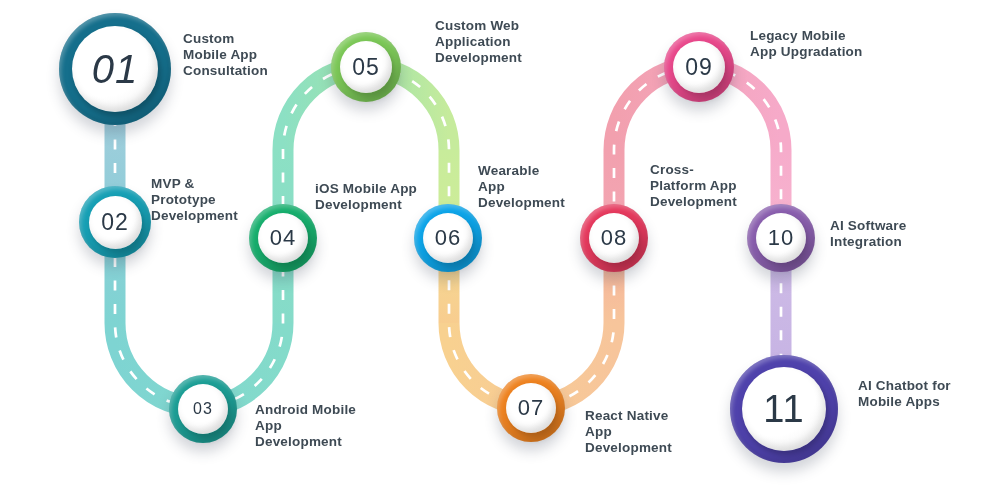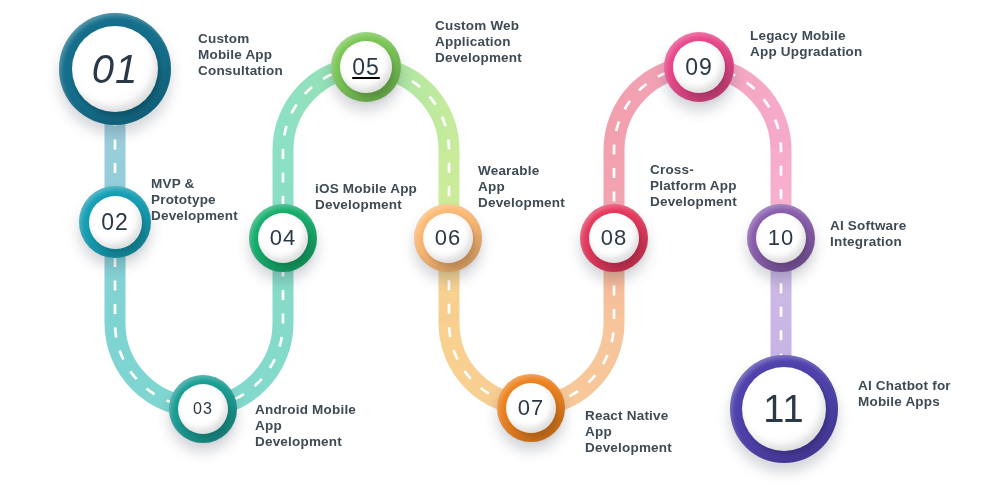--- a/index.html
+++ b/index.html
@@ -116,28 +116,28 @@
     </div>
   </div>
   <div class="node" style="left:249px;top:204px;width:68px;height:68px">
     <div class="ring" style="background-color: rgb(24, 175, 110);">
       <div class="inner" style="width:50px;height:50px">
         <span class="num" style="font-size:22px">04</span>
       </div>
     </div>
   </div>
   <div class="node" style="left:331px;top:32px;width:70px;height:70px">
-    <div class="ring" style="background-color: rgb(124, 200, 88); text-decoration: underline;">
+    <div class="ring" style="background-color: rgb(124, 200, 88);">
       <div class="inner" style="width:52px;height:52px">
         <span class="num" style="font-size:23px">05</span>
       </div>
     </div>
   </div>
   <div class="node" style="left:414px;top:204px;width:68px;height:68px">
-    <div class="ring" style="background-color: #fdba74; align-items: center;">
+    <div class="ring" style="background-color: #0ea5e9; align-items: center;">
       <div class="inner" style="width:50px;height:50px">
         <span class="num" style="font-size:22px">06</span>
       </div>
     </div>
   </div>
   <div class="node" style="left:497px;top:374px;width:68px;height:68px">
     <div class="ring" style="background-color: rgb(238, 131, 33);">
       <div class="inner" style="width:50px;height:50px">
         <span class="num" style="font-size:22px">07</span>
       </div>
@@ -165,21 +165,21 @@
     </div>
   </div>
   <div class="node" style="left:730px;top:355px;width:108px;height:108px">
     <div class="ring" style="background-color: rgb(79, 66, 172);">
       <div class="inner" style="width:84px;height:84px">
         <span class="num" style="font-size:38px">11</span>
       </div>
     </div>
   </div>
 
-  <div class="label" style="left:198px;top:31px">Custom
+  <div class="label" style="left:183px;top:31px">Custom
 Mobile App
 Consultation</div>
   <div class="label" style="left:151px;top:176px">MVP &amp;
 Prototype
 Development</div>
   <div class="label" style="left:255px;top:402px">Android Mobile
 App
 Development</div>
   <div class="label" style="left:315px;top:181px">iOS Mobile App
 Development</div>

